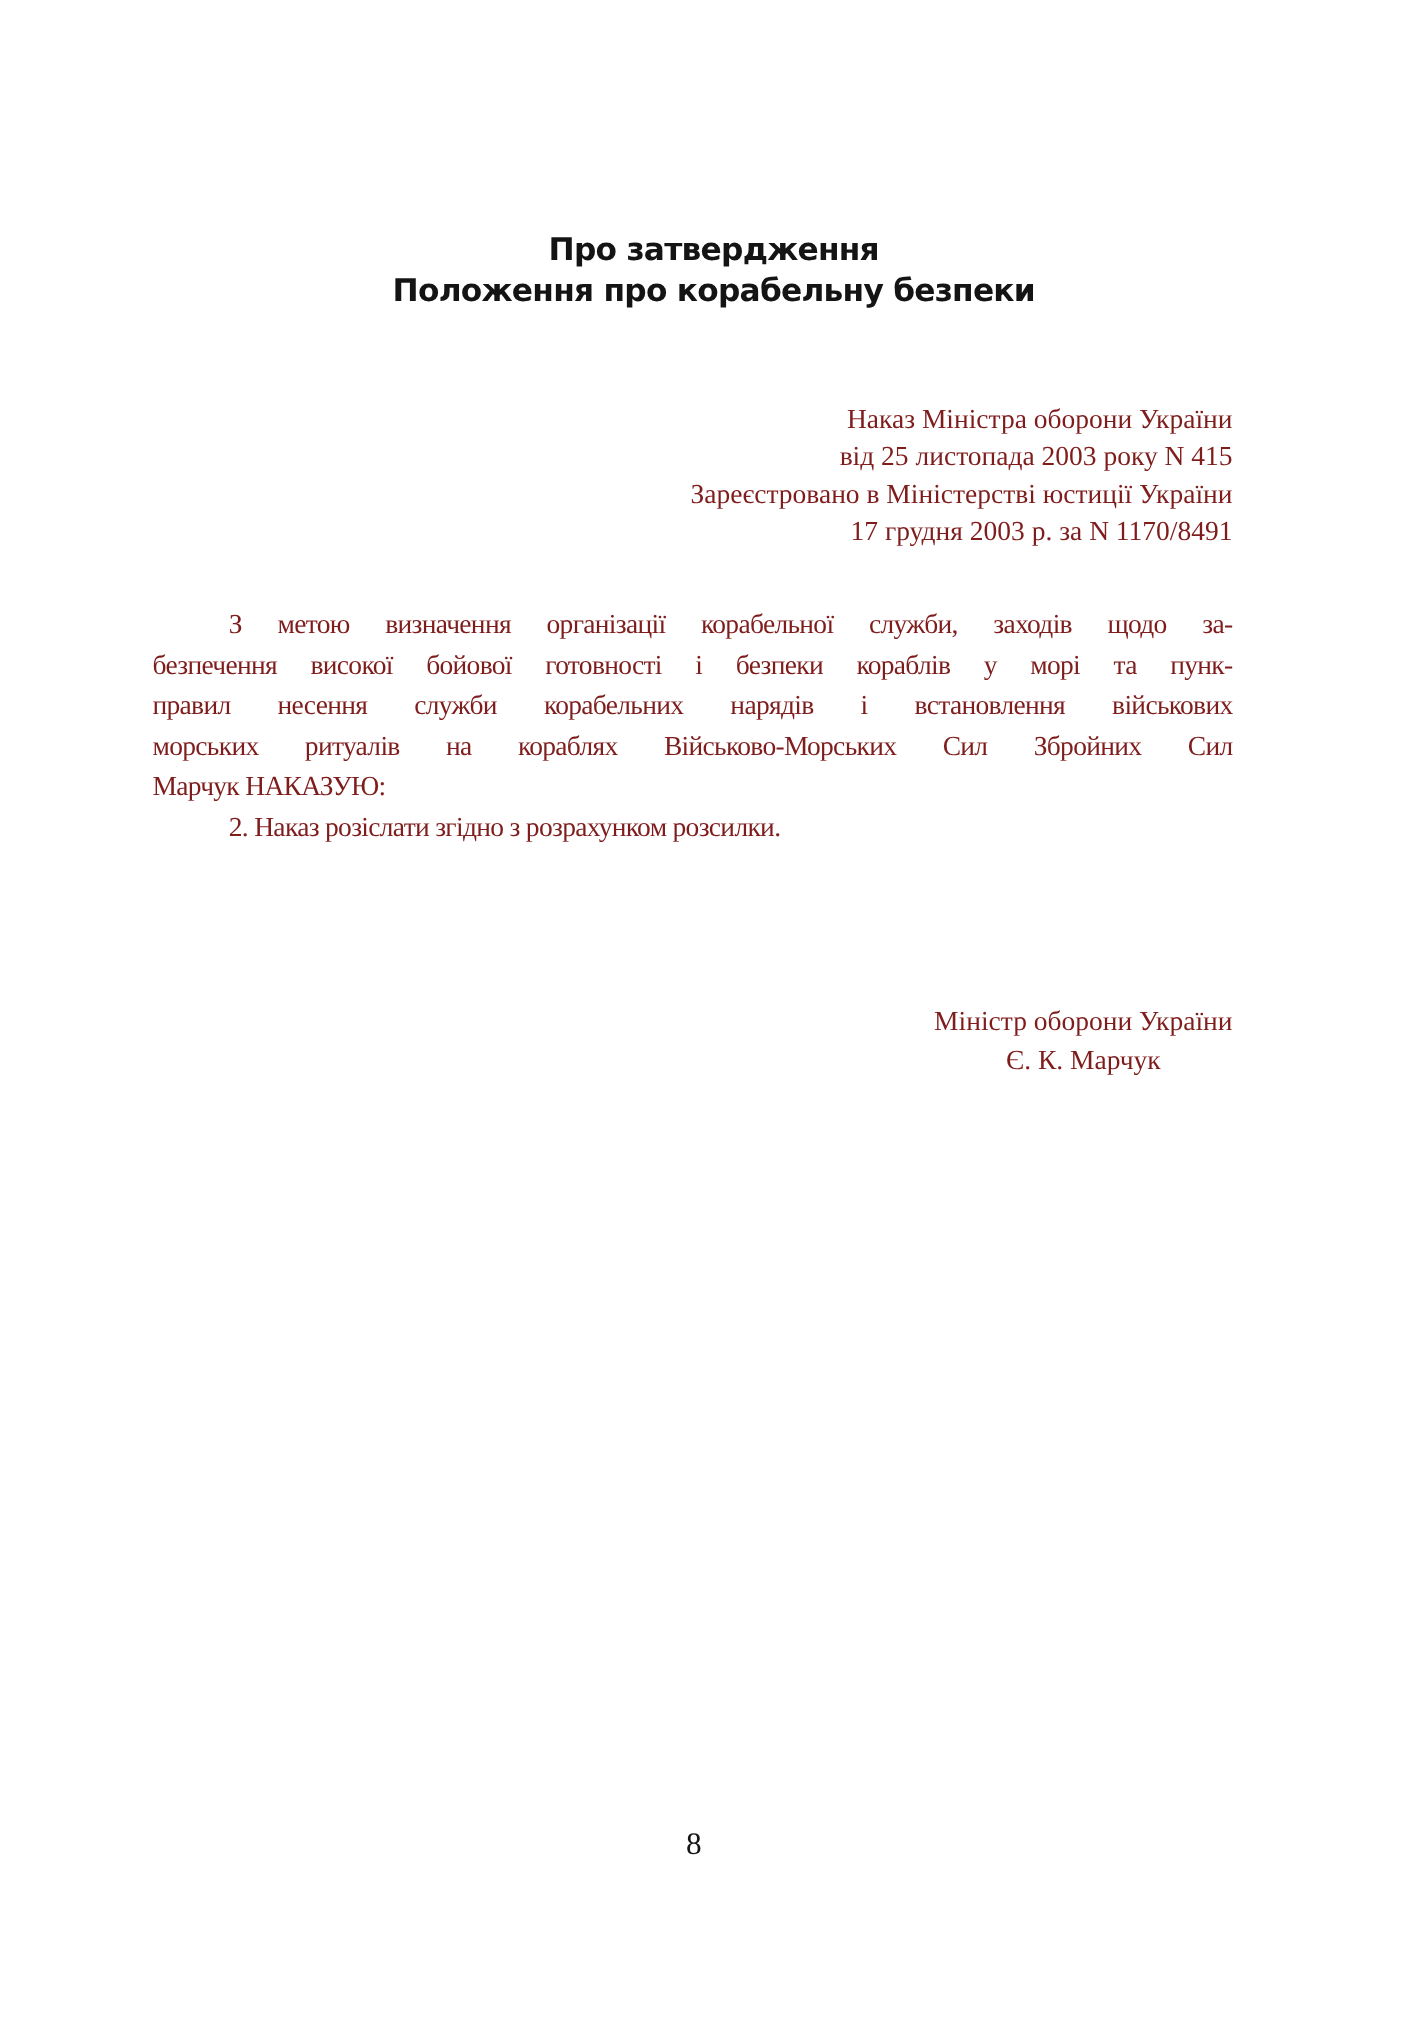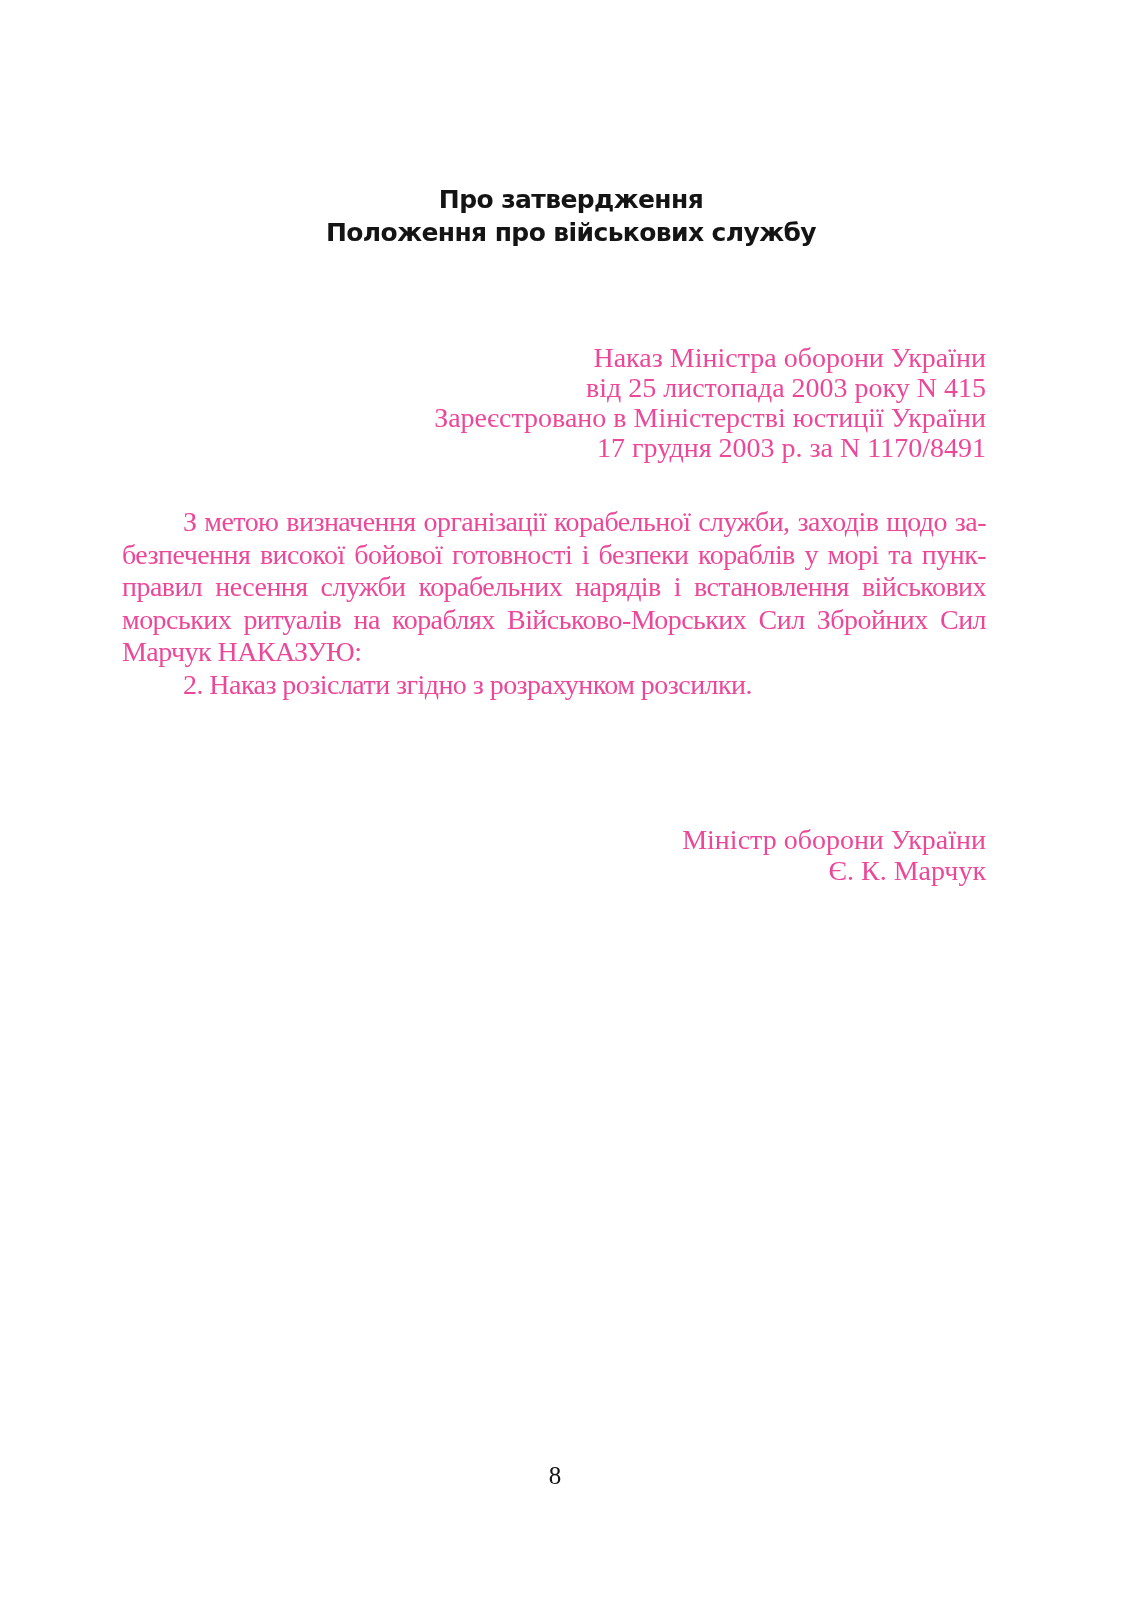--- a/index.html
+++ b/index.html
@@ -32,23 +32,22 @@
       line-height: 33px;
       letter-spacing: -0.6px;
       color: #141414;
     }
     .title-line {
       display: block;
       white-space: nowrap;
     }
     .serif {
       font-family: "Liberation Serif", serif;
-      font-size: 28px;
-      color: #ec4899;
-      margin-top: 23px;
+      font-size: 22px;
+      color: #7f1d1d;
     }
     .ref-block {
       position: absolute;
       right: 156px;
       top: 320px;
       text-align: right;
       line-height: 30px;
     }
     .ref-line {
       display: block;
@@ -79,21 +78,21 @@
     .para-line.indented {
       padding-left: 61px;
     }
     .bold {
       font-weight: normal;
     }
     .sign-block {
       position: absolute;
       right: 156px;
       top: 801px;
-      text-align: right;
+      text-align: center;
       line-height: 31px;
     }
     .sign-line {
       display: block;
       white-space: nowrap;
     }
     .page-number {
       position: absolute;
       left: 0;
       width: 1110px;
@@ -104,21 +103,21 @@
       color: #151515;
     }
   </style>
 </head>
 <body>
 
 <div class="page">
 
   <div class="title-block">
     <span class="title-line">Про затвердження</span>
-    <span class="title-line">Положення про військових службу</span>
+    <span class="title-line">Положення про корабельну безпеки</span>
   </div>
 
   <div class="ref-block serif">
     <span class="ref-line">Наказ Міністра оборони України</span>
     <span class="ref-line">від 25 листопада 2003 року N 415</span>
     <span class="ref-line">Зареєстровано в Міністерстві юстиції України</span>
     <span class="ref-line">17 грудня 2003 р. за N 1170/8491</span>
   </div>
 
   <div class="body-block serif">

